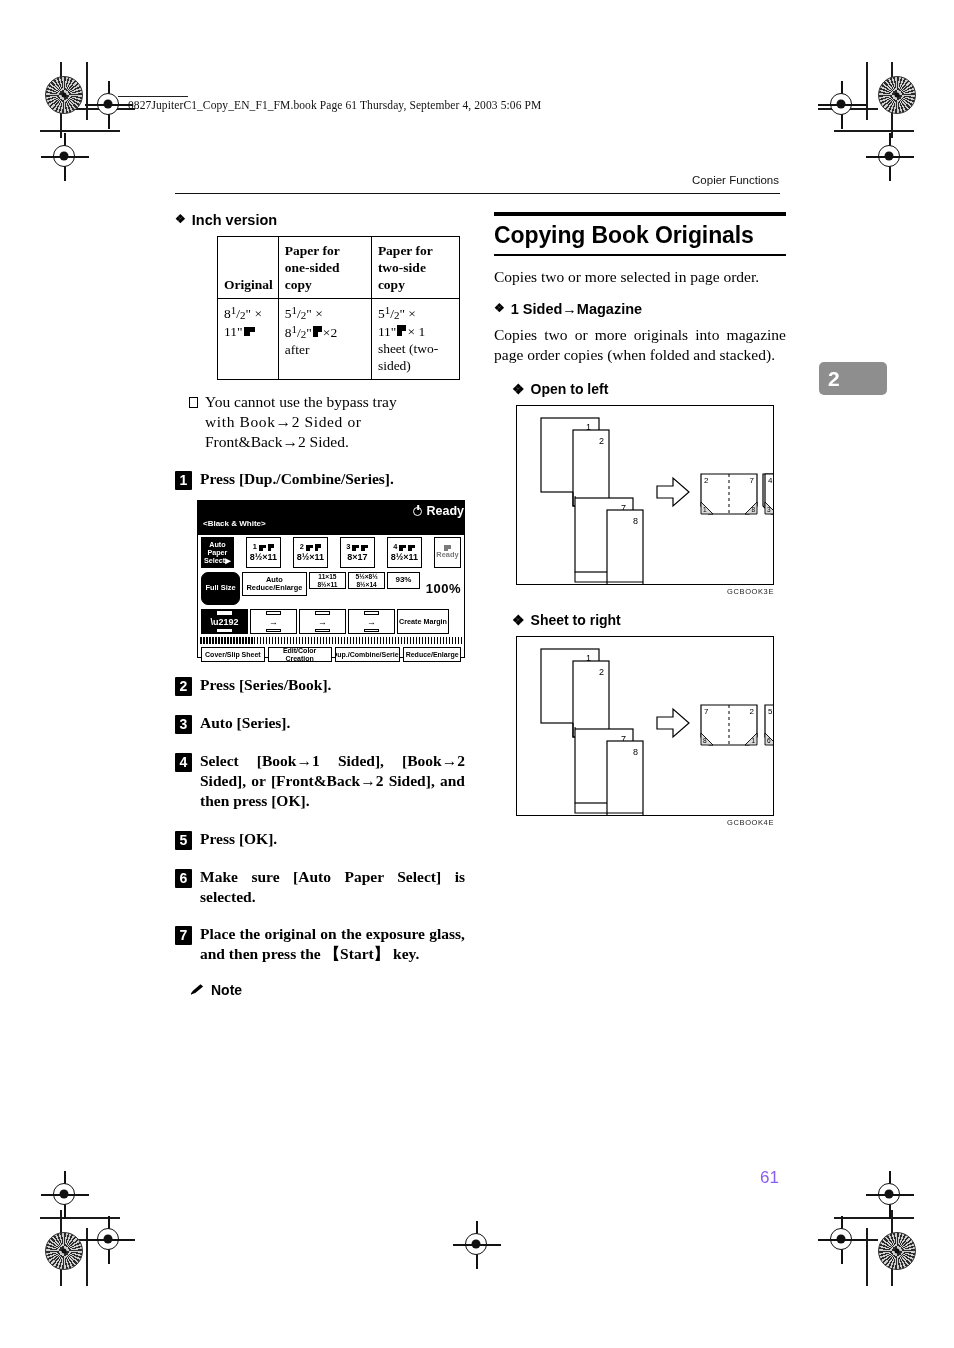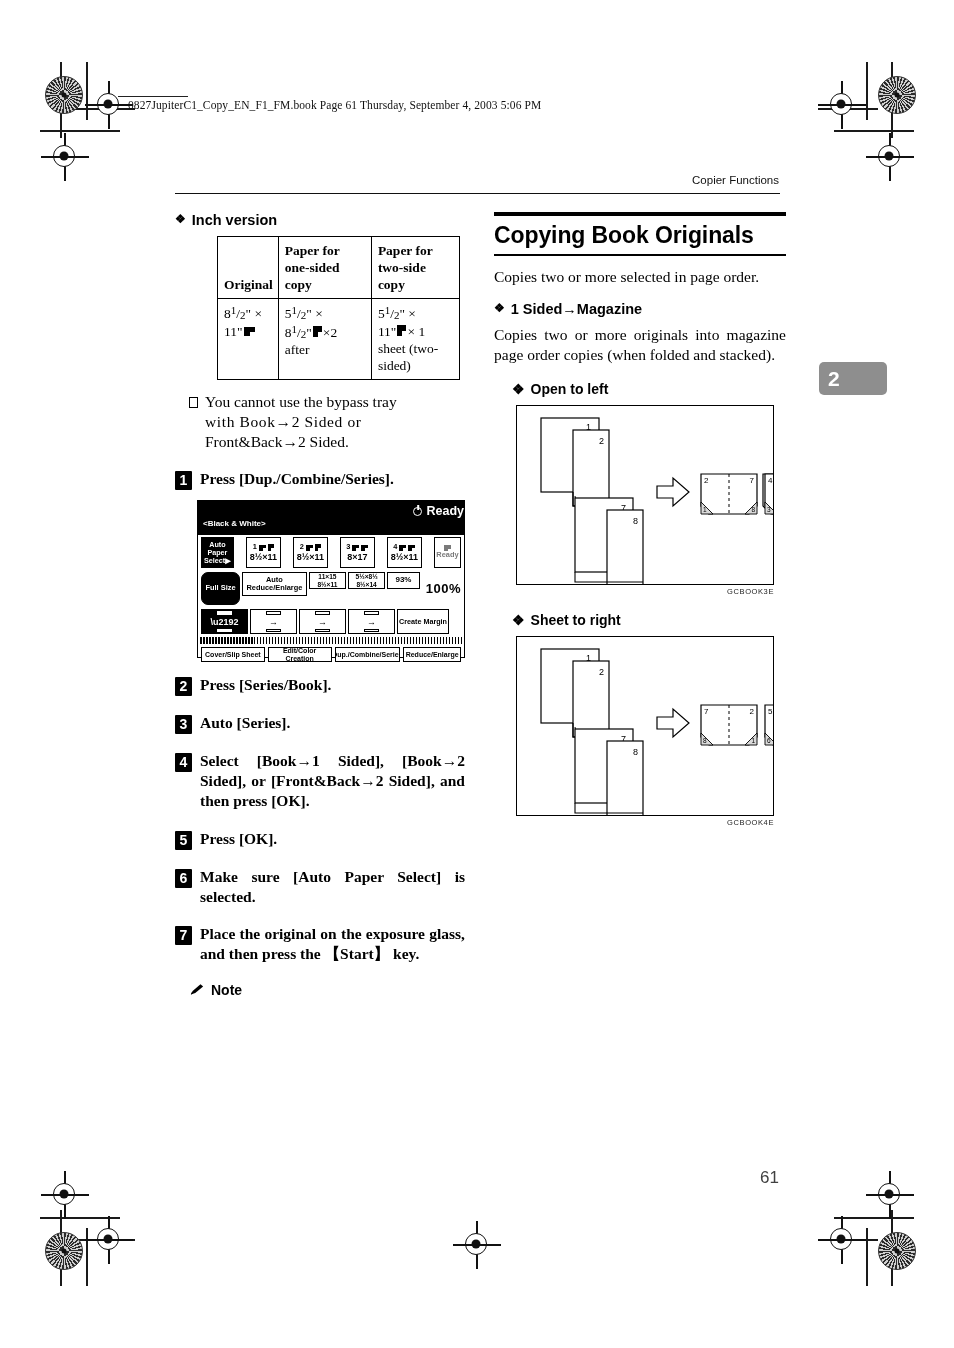--- a/index.html
+++ b/index.html
@@ -204,21 +204,21 @@
   .illus { position:relative; width:258px; height:180px; border:1.4px solid #000; margin:8px 0 0 22px; box-sizing:border-box; background:#fff; }
   .illus svg { display:block; }
   .illus-cap {
     font-family:"Liberation Sans", sans-serif; font-size:7.5px; color:#222;
     text-align:right; width:258px; margin:2px 0 0 22px; letter-spacing:0.6px;
   }
 
   
   .pageno {
     position:absolute; right:175px; top:1168px;
-    font-family:"Liberation Sans", sans-serif; font-size:17px; color:#404040;
+    font-family:"Liberation Sans", sans-serif; font-size:17px; color:#8b5cf6;
   }
 </style>
 </head>
 <body>
 
 <div class="page">
 
   <div>
     <div class="crop-line" style="left:86px;  top:62px;  width:1.5px; height:58px;"></div>
     <div class="crop-line" style="left:75px;  top:108px; width:60px;  height:1.5px;"></div>

